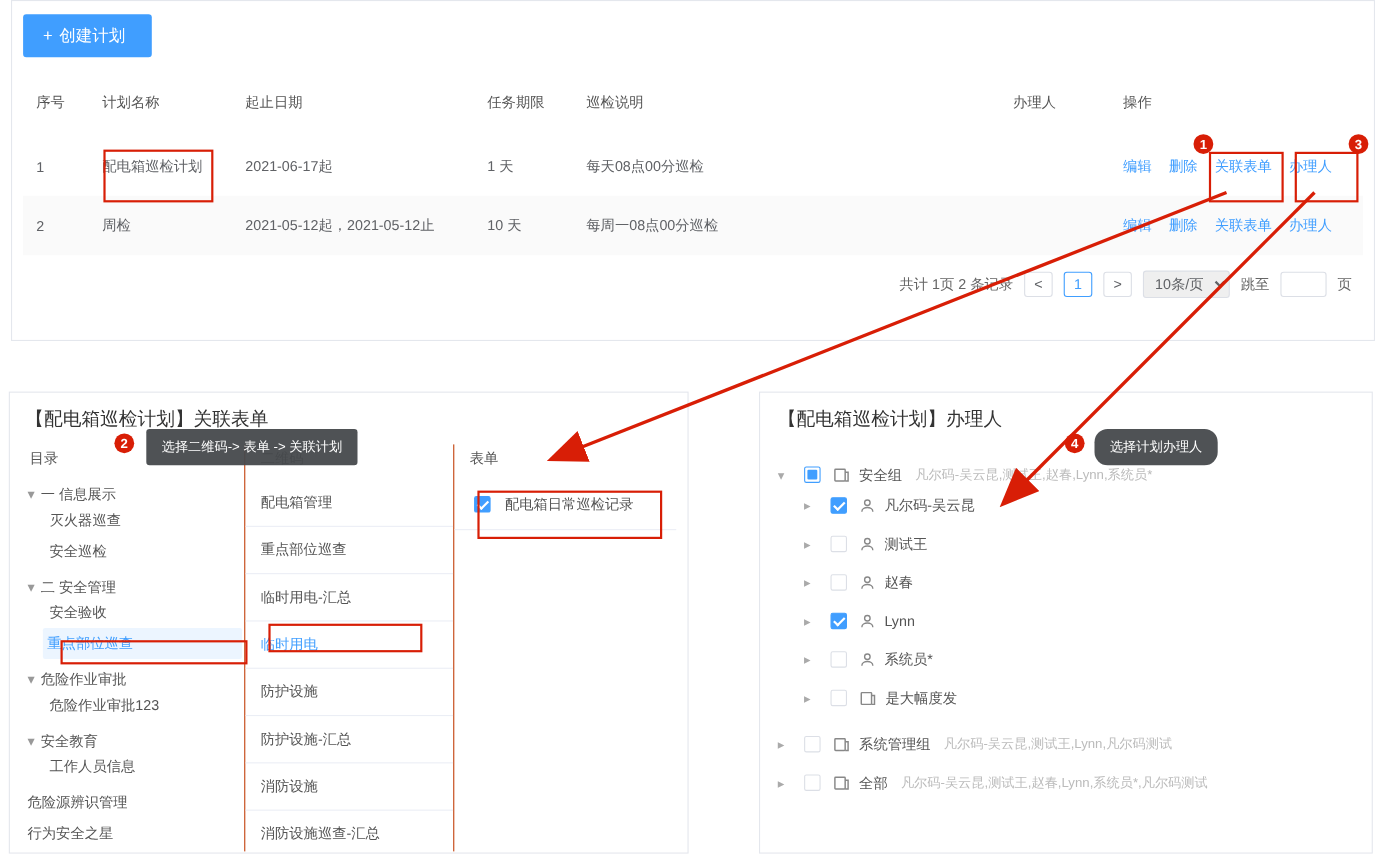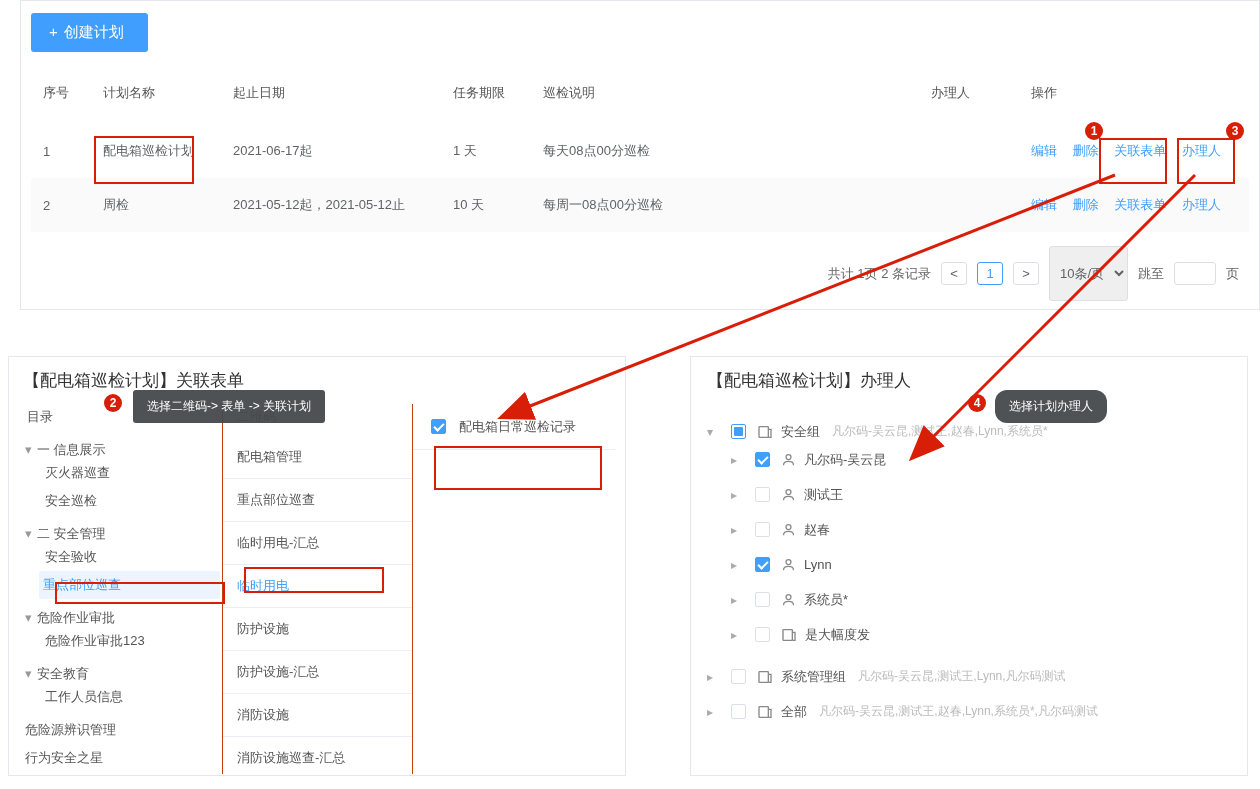--- a/index.html
+++ b/index.html
@@ -11,21 +11,21 @@
     background: #fff;
     padding: 0;
   }
   .canvas { position: relative; width: 1260px; height: 789px; }
   .card {
     position: absolute;
     background: #fff;
     border: 1px solid #e4e7ed;
   }
   
-  .top-card { left: 20px; top: 0; width: 1240px; height: 310px; padding: 12px 10px 10px 10px; }
+  .top-card { left: 10px; top: 0; width: 1240px; height: 310px; padding: 12px 10px 10px 10px; }
   .create-btn {
     background: #409eff;
     color: #fff;
     border: none;
     padding: 10px 18px;
     font-size: 14px;
     border-radius: 3px;
     cursor: pointer;
   }
   .create-btn span { margin-right: 6px; font-weight: 400; font-size: 15px; }
@@ -62,21 +62,21 @@
     padding: 3px 8px;
     border-radius: 3px;
     min-width: 26px;
     text-align: center;
     color: #606266;
     cursor: pointer;
   }
   .pager .box.curr { color: #409eff; border-color: #409eff; }
   .pager select {
     border: 1px solid #dcdfe6;
-    padding: 18px 6px;
+    padding: 3px 6px;
     border-radius: 3px;
     font-size: 13px;
     color: #606266;
   }
   .pager input {
     border: 1px solid #dcdfe6;
     width: 42px;
     padding: 3px 6px;
     border-radius: 3px;
     text-align: center;
@@ -286,20 +286,21 @@
           <div>重点部位巡查</div>
           <div>临时用电-汇总</div>
           <div class="active">临时用电</div>
           <div>防护设施</div>
           <div>防护设施-汇总</div>
           <div>消防设施</div>
           <div>消防设施巡查-汇总</div>
         </div>
       </div>
       <div class="col col3">
+        <div class="col-head" style="padding-left:14px">表单</div>
         <div class="form-list">
           <div>
             <label>
               <input type="checkbox" checked="" style="">
               <span>配电箱日常巡检记录</span>
             </label>
           </div>
         </div>
       </div>
     </div>

